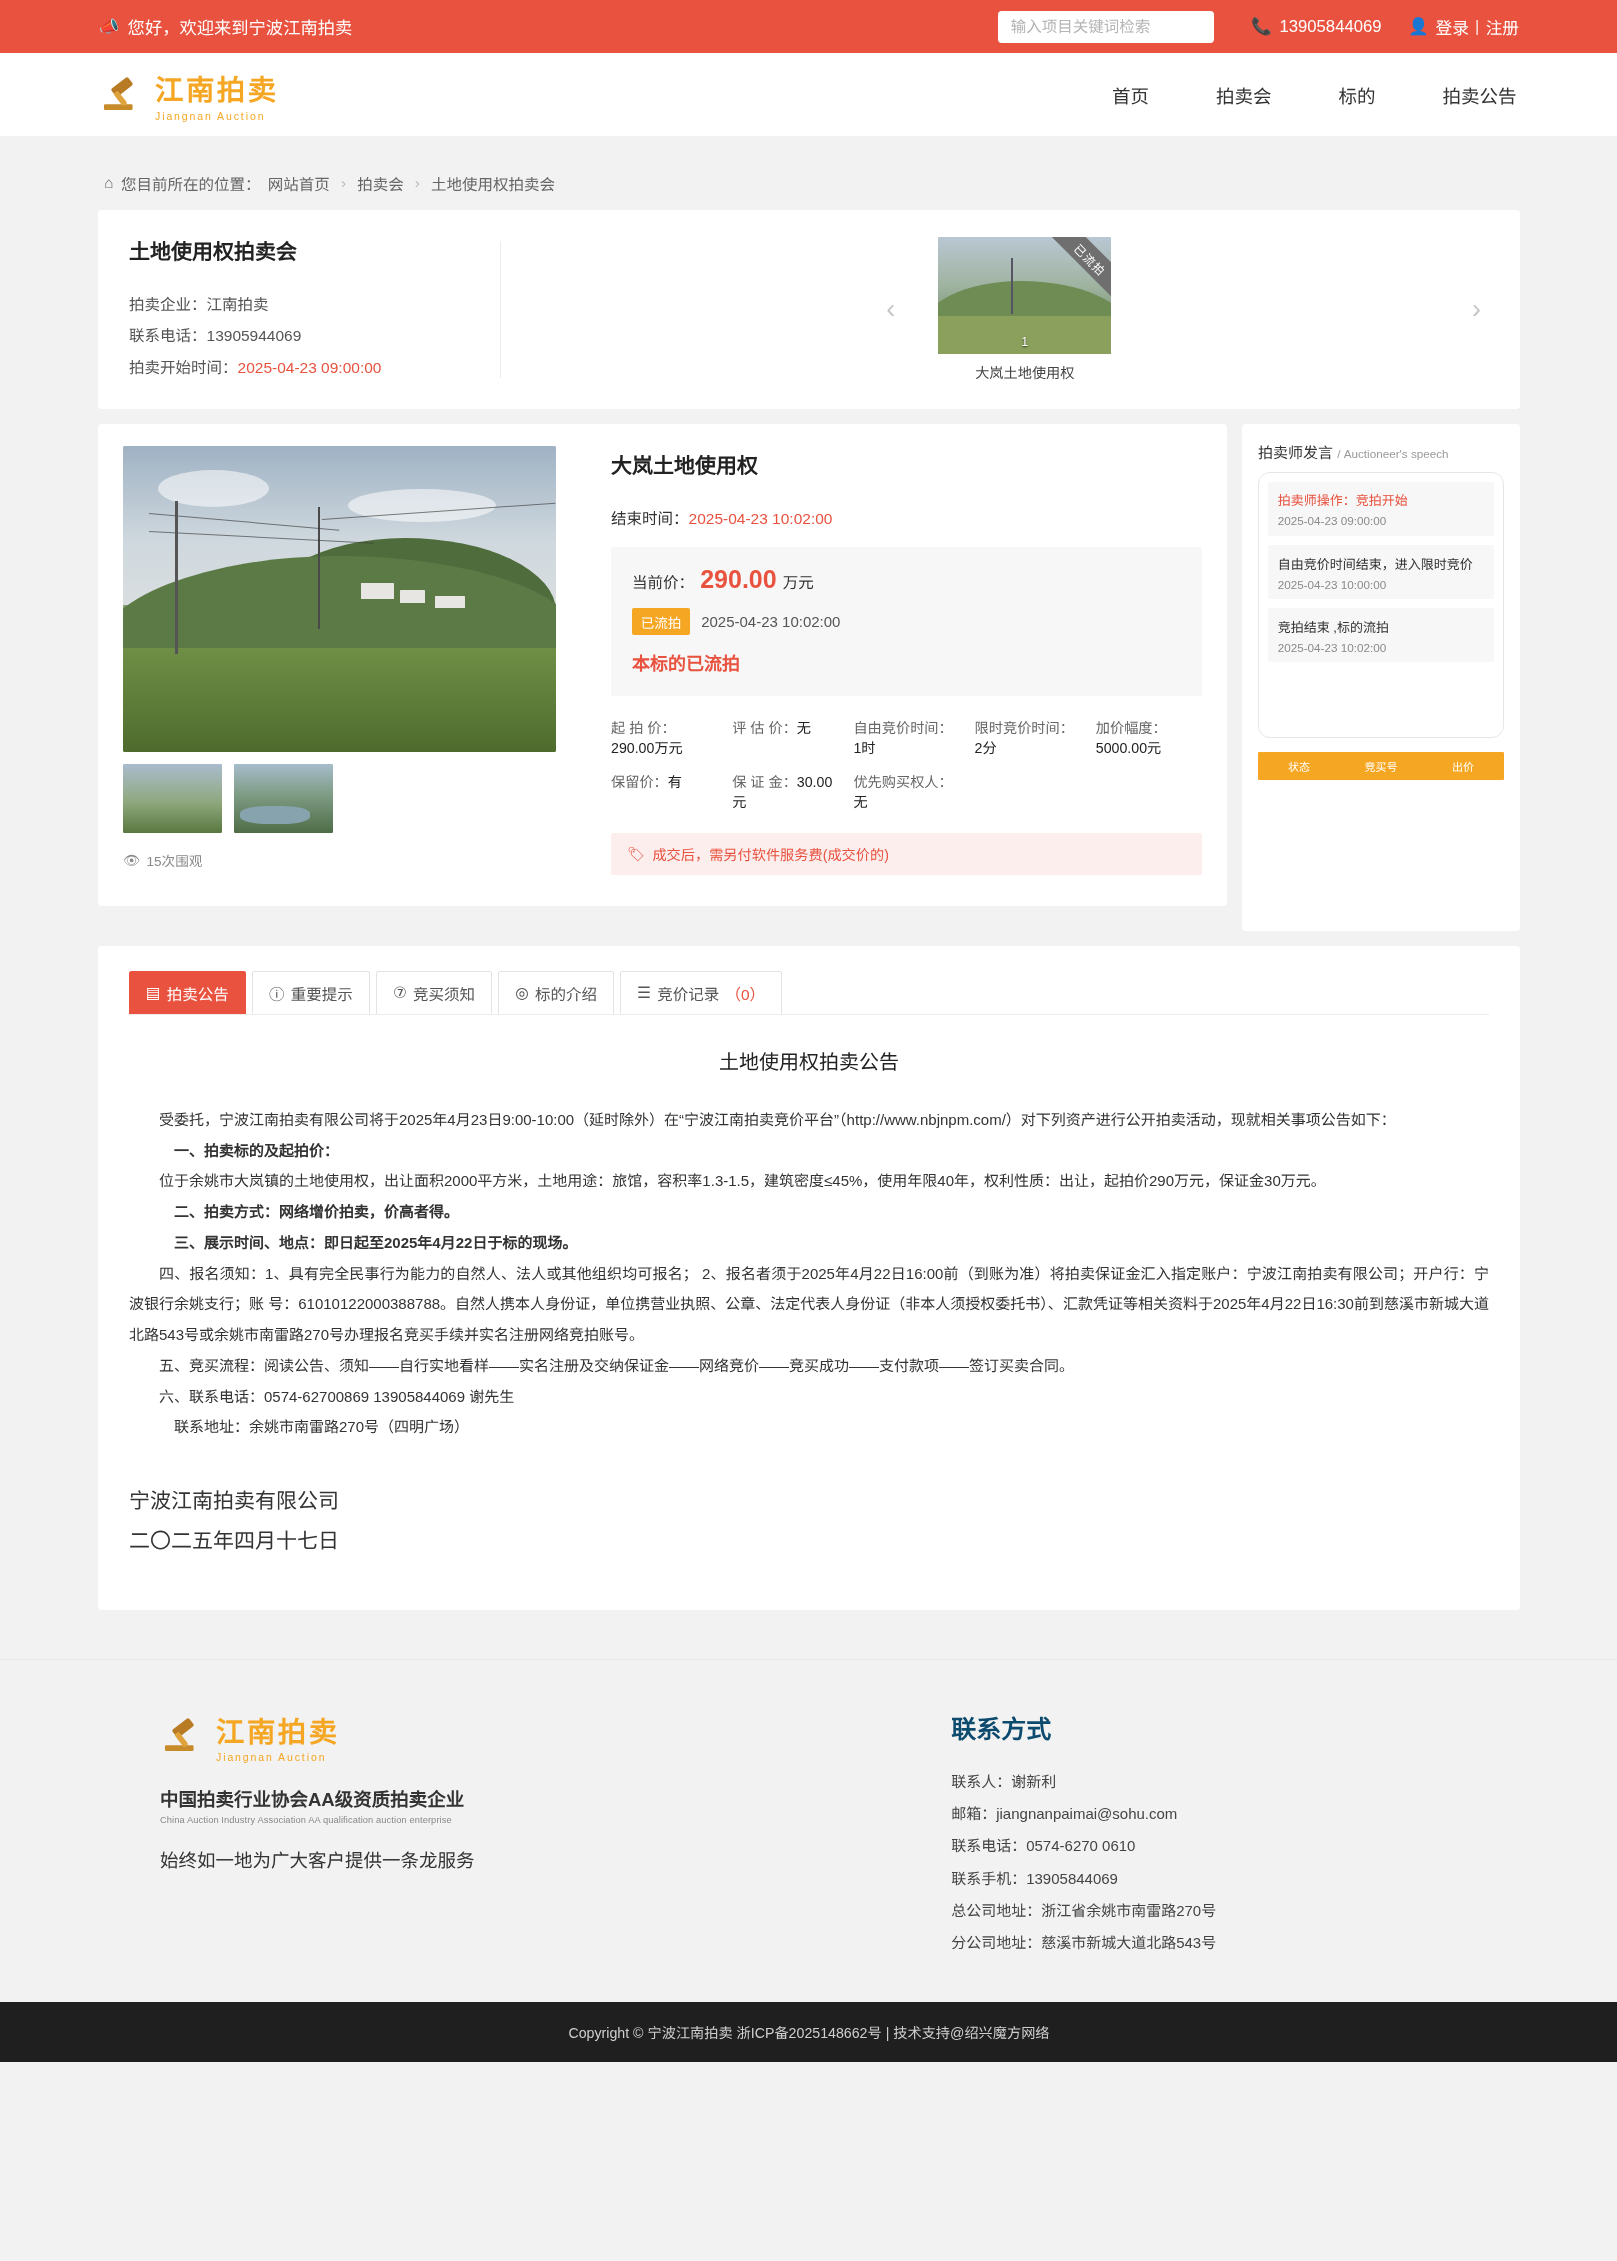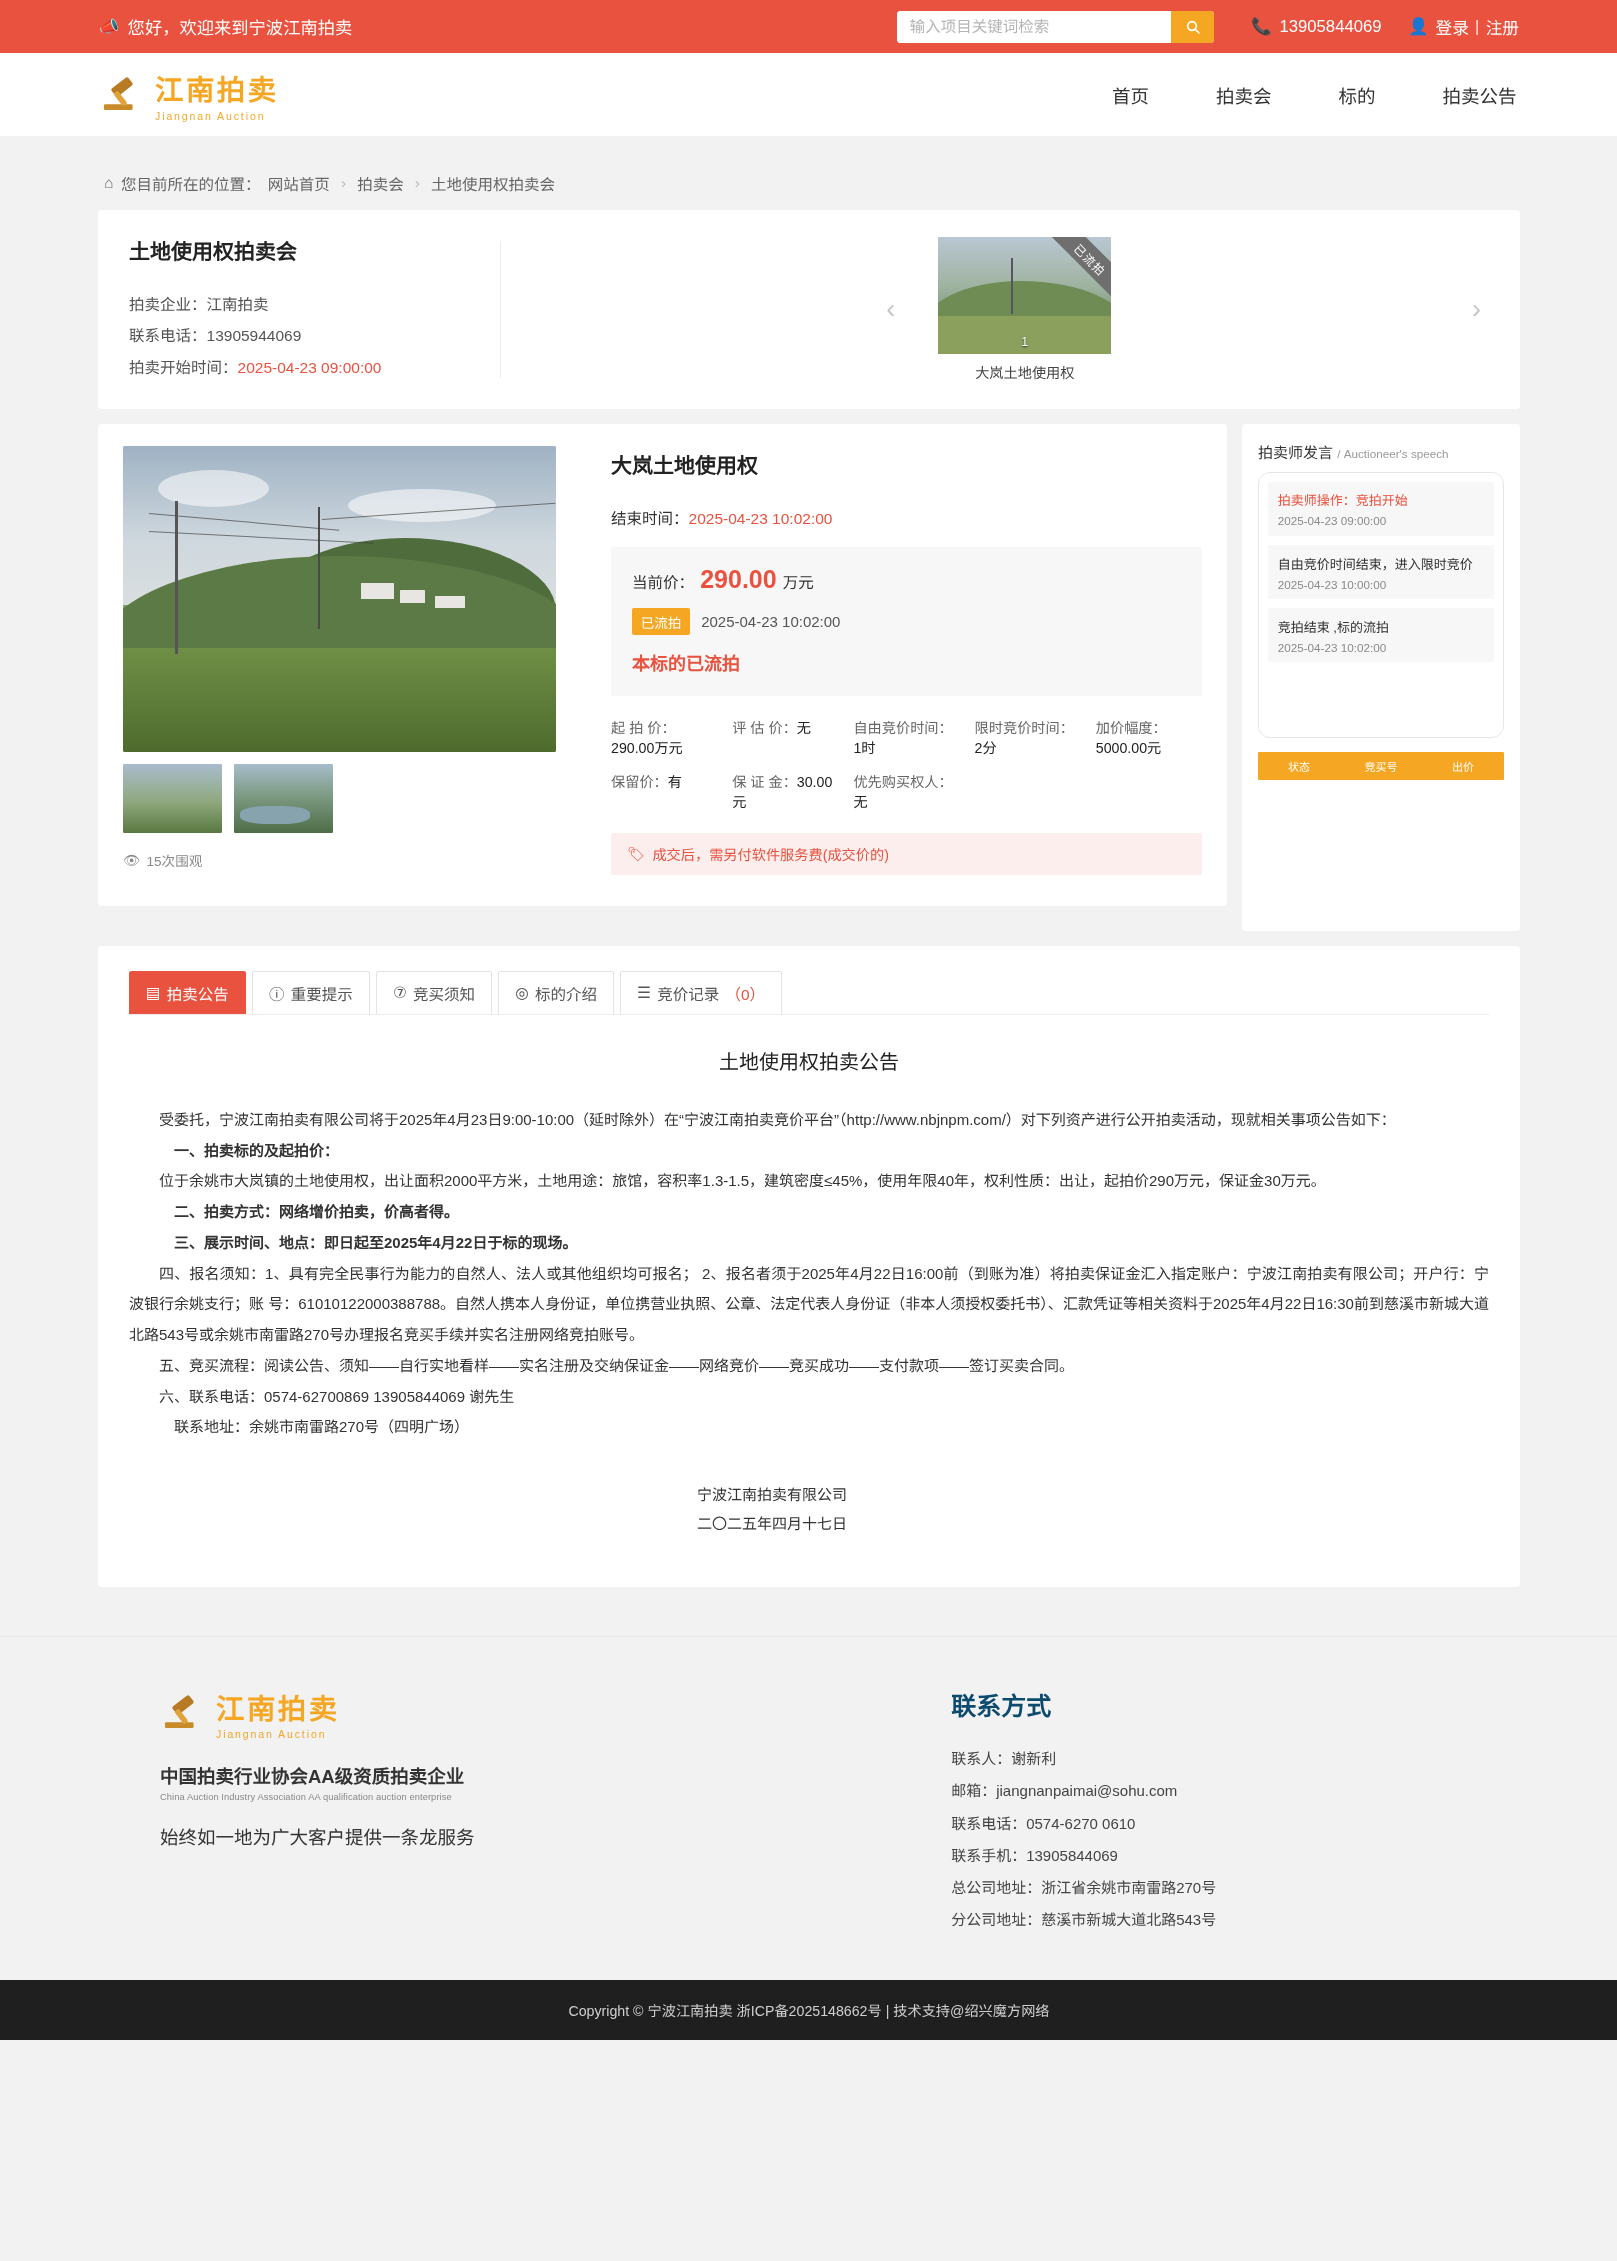--- a/index.html
+++ b/index.html
@@ -23,21 +23,21 @@
   }
   .topbar .welcome { display: flex; align-items: center; gap: 8.7px; }
   .topbar .megaphone { font-size: 16px; }
   .topbar .spacer { flex: 1; }
   .search-wrap {
     display: flex;
     align-items: center;
     background: #ffffff;
     border-radius: 3.7px;
     height: 32px;
-    width: 317px;
+    width: 216px;
     overflow: hidden;
     margin-right: 37px;
   }
   .search-wrap input {
     flex: 1;
     border: 0;
     outline: none;
     height: 100%;
     padding: 0 12.4px;
     font-size: 15.5px;
@@ -273,21 +273,21 @@
 
   .ann-title {
     text-align: center; font-size: 20px; color: #222; margin: 31px 0 30px 0;
   }
   .ann p {
     font-size: 15px; line-height: 2.05; color: #333; text-align: justify;
   }
   .ann p.ind { text-indent: 30px; }
   .ann p.ind2 { text-indent: 45px; }
   .ann .b { font-weight: bold; }
-  .sign { margin-top: 38px; text-align: center; font-size: 15px; line-height: 1.9; color: #333; padding-right: 74px;}
+  .sign { margin-top: 38px; text-align: left; font-size: 21px; line-height: 1.9; color: #333; padding-right: 74px;}
 
   
   .footer {
     background: #f2f2f2; margin-top: 49px; padding: 49px 0 43px 0;
     border-top: 0.6px solid #e6e6e6;
   }
   .footer-inner { width: 1422px; margin: 0 auto; display: flex; }
   .f-left { width: 60%; padding-left: 62px; }
   .f-logo { display: flex; align-items: center; gap: 10px; }
   .f-claim { margin-top: 22px; font-size: 18.5px; font-weight: bold; color: #333; }

